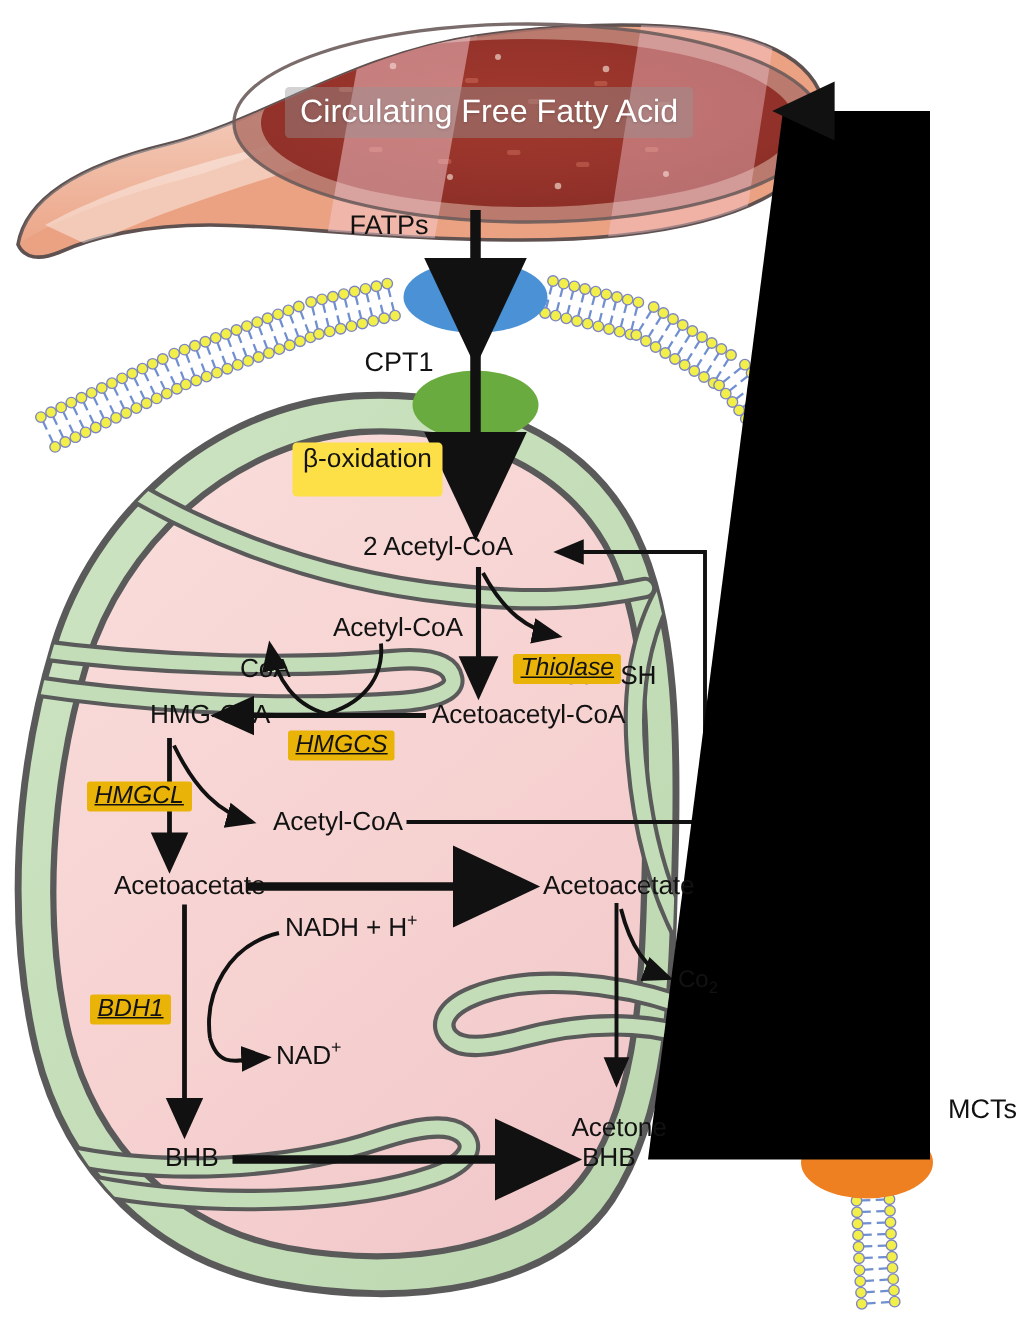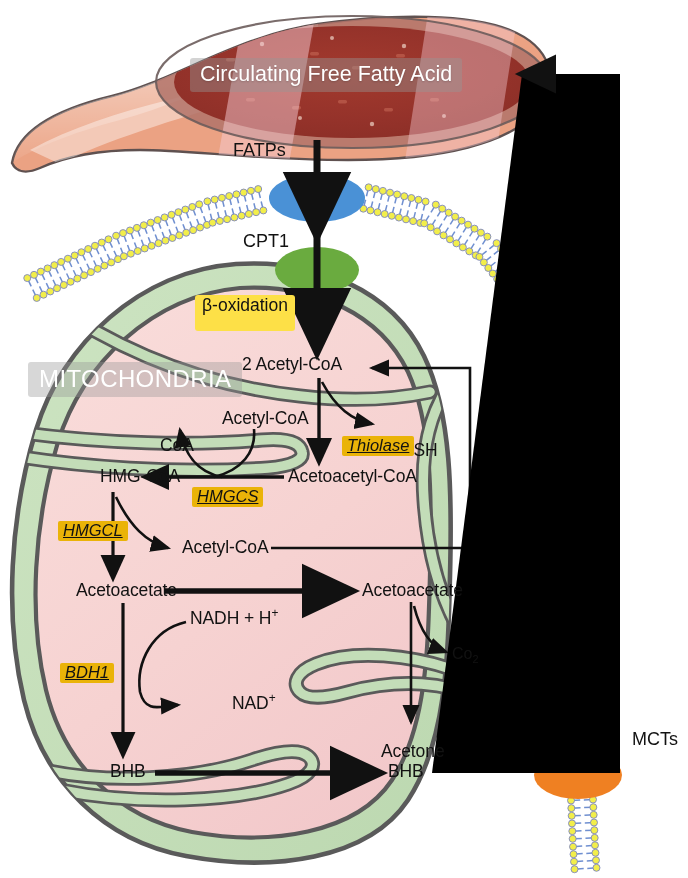--- a/index.html
+++ b/index.html
@@ -737,39 +737,38 @@
       <ellipse cx="578" cy="775" rx="44" ry="24" fill="#ef8022"></ellipse>
       <g stroke="#111">
       <line x1="317" y1="140" x2="317" y2="232" stroke-width="7" marker-end="url(#ahb)"></line>
       <line x1="317" y1="236" x2="317" y2="348" stroke-width="7" marker-end="url(#ahb)"></line>
     </g>
       <path d="M432,773 L620,773 L620,74 L522,74" stroke-width="4" marker-end="url(#ahb)"></path>
     </svg>
 
   <div class="vessel-title" style="left:190px;top:58px;">Circulating Free Fatty Acid</div>
 
-  <div class="mito-title" style="left:28px;top:362px;">MITOCHONDRIA</div>
 
   <div class="lbl transp" style="left:233px;top:141px;">FATPs</div>
   <div class="lbl transp" style="left:243px;top:232px;">CPT1</div>
   <div class="lbl transp" style="left:632px;top:730px;">MCTs</div>
 
   <div class="lbl badge" style="left:195px;top:295px;">β-oxidation</div>
 
   <div class="lbl chem" style="left:242px;top:356px;">2 Acetyl-CoA</div>
   <div class="lbl chem" style="left:374px;top:414px;margin-top:28px;">CoA-SH</div>
   <div class="lbl chem" style="left:288px;top:468px;">Acetoacetyl-CoA</div>
   <div class="lbl chem" style="left:160px;top:410px;margin-top:27px;">CoA</div>
   <div class="lbl chem" style="left:222px;top:410px;">Acetyl-CoA</div>
   <div class="lbl chem" style="left:72px;top:468px;margin-left:28px;">HMG-CoA</div>
   <div class="lbl chem" style="left:182px;top:539px;">Acetyl-CoA</div>
   <div class="lbl chem" style="left:76px;top:582px;">Acetoacetate</div>
   <div class="lbl chem" style="left:362px;top:582px;">Acetoacetate</div>
   <div class="lbl chem" style="left:190px;top:610px;">NADH + H<sup>+</sup></div>
-  <div class="lbl chem" style="left:184px;top:695px;margin-left:48px;">NAD<sup>+</sup></div>
+  <div class="lbl chem" style="left:184px;top:695px;">NAD<sup>+</sup></div>
   <div class="lbl chem-sm" style="left:452px;top:646px;">Co<sub>2</sub></div>
   <div class="lbl chem" style="left:381px;top:732px;margin-top:11px;">Acetone</div>
   <div class="lbl chem" style="left:110px;top:763px;">BHB</div>
   <div class="lbl chem" style="left:388px;top:763px;">BHB</div>
 
   <div class="lbl enz" style="left:342px;top:436px;">Thiolase</div>
   <div class="lbl enz" style="left:192px;top:487px;">HMGCS</div>
   <div class="lbl enz" style="left:58px;top:521px;">HMGCL</div>
   <div class="lbl enz" style="left:60px;top:663px;">BDH1</div>
 

